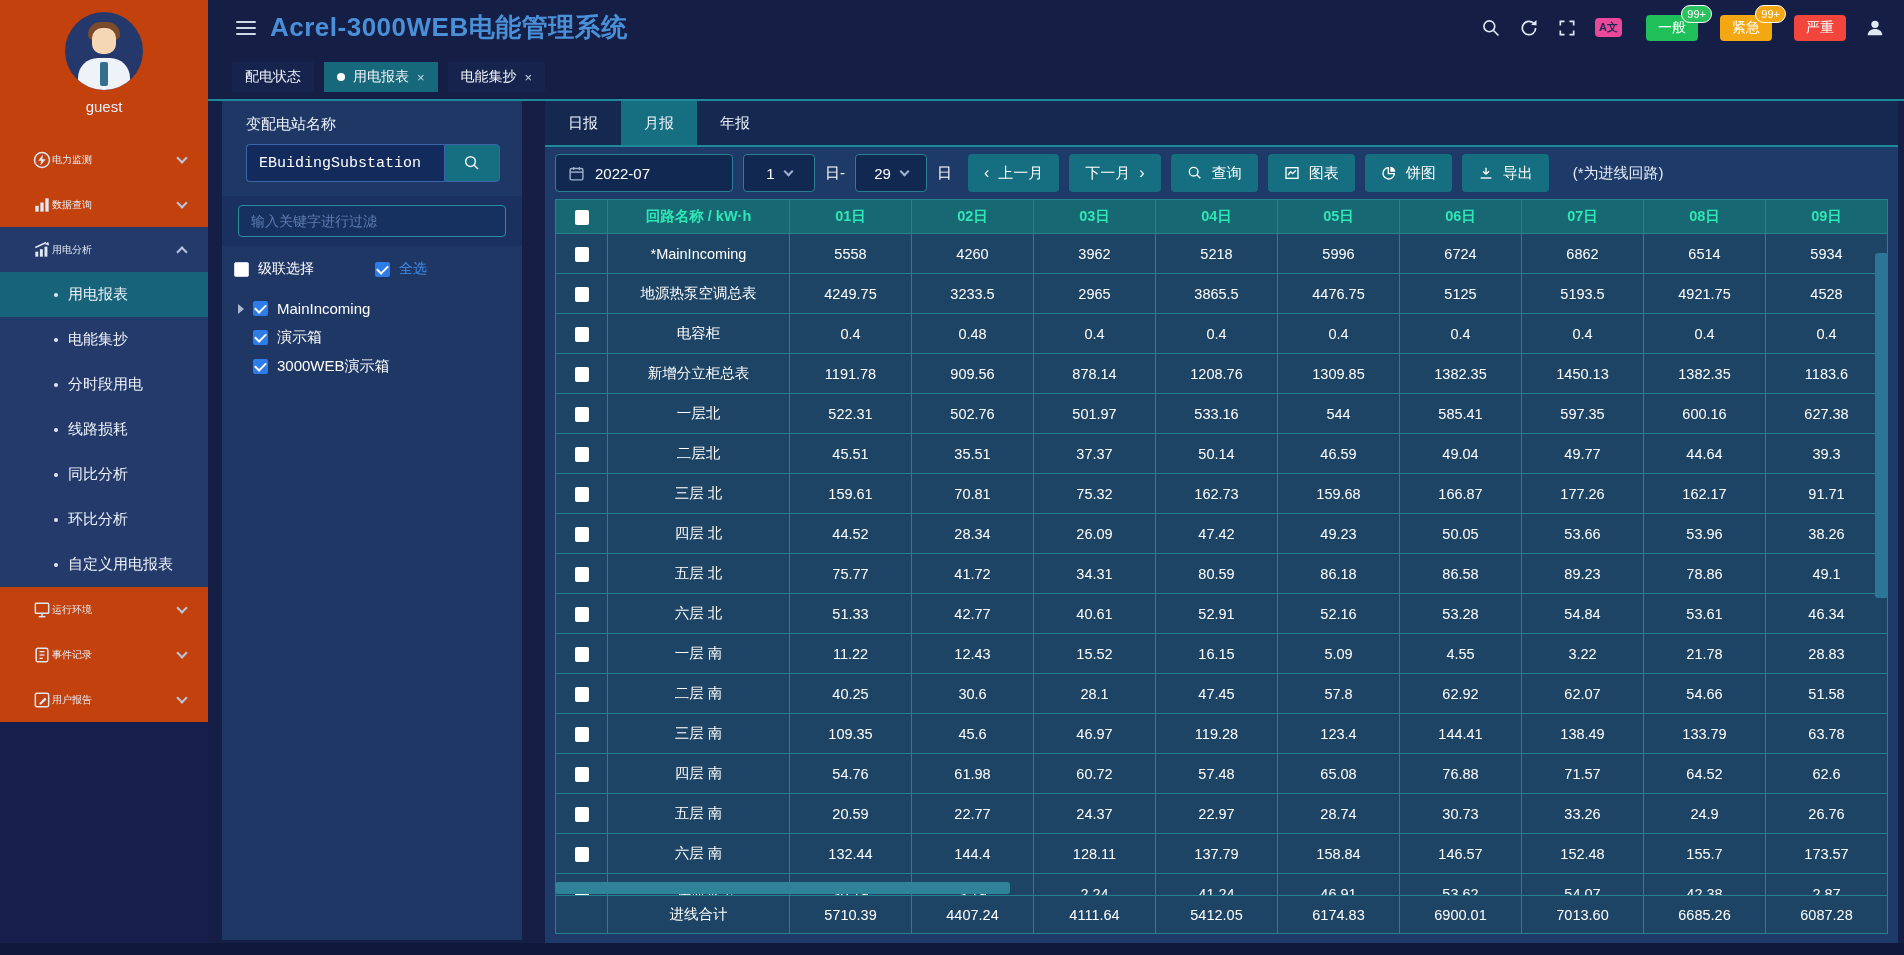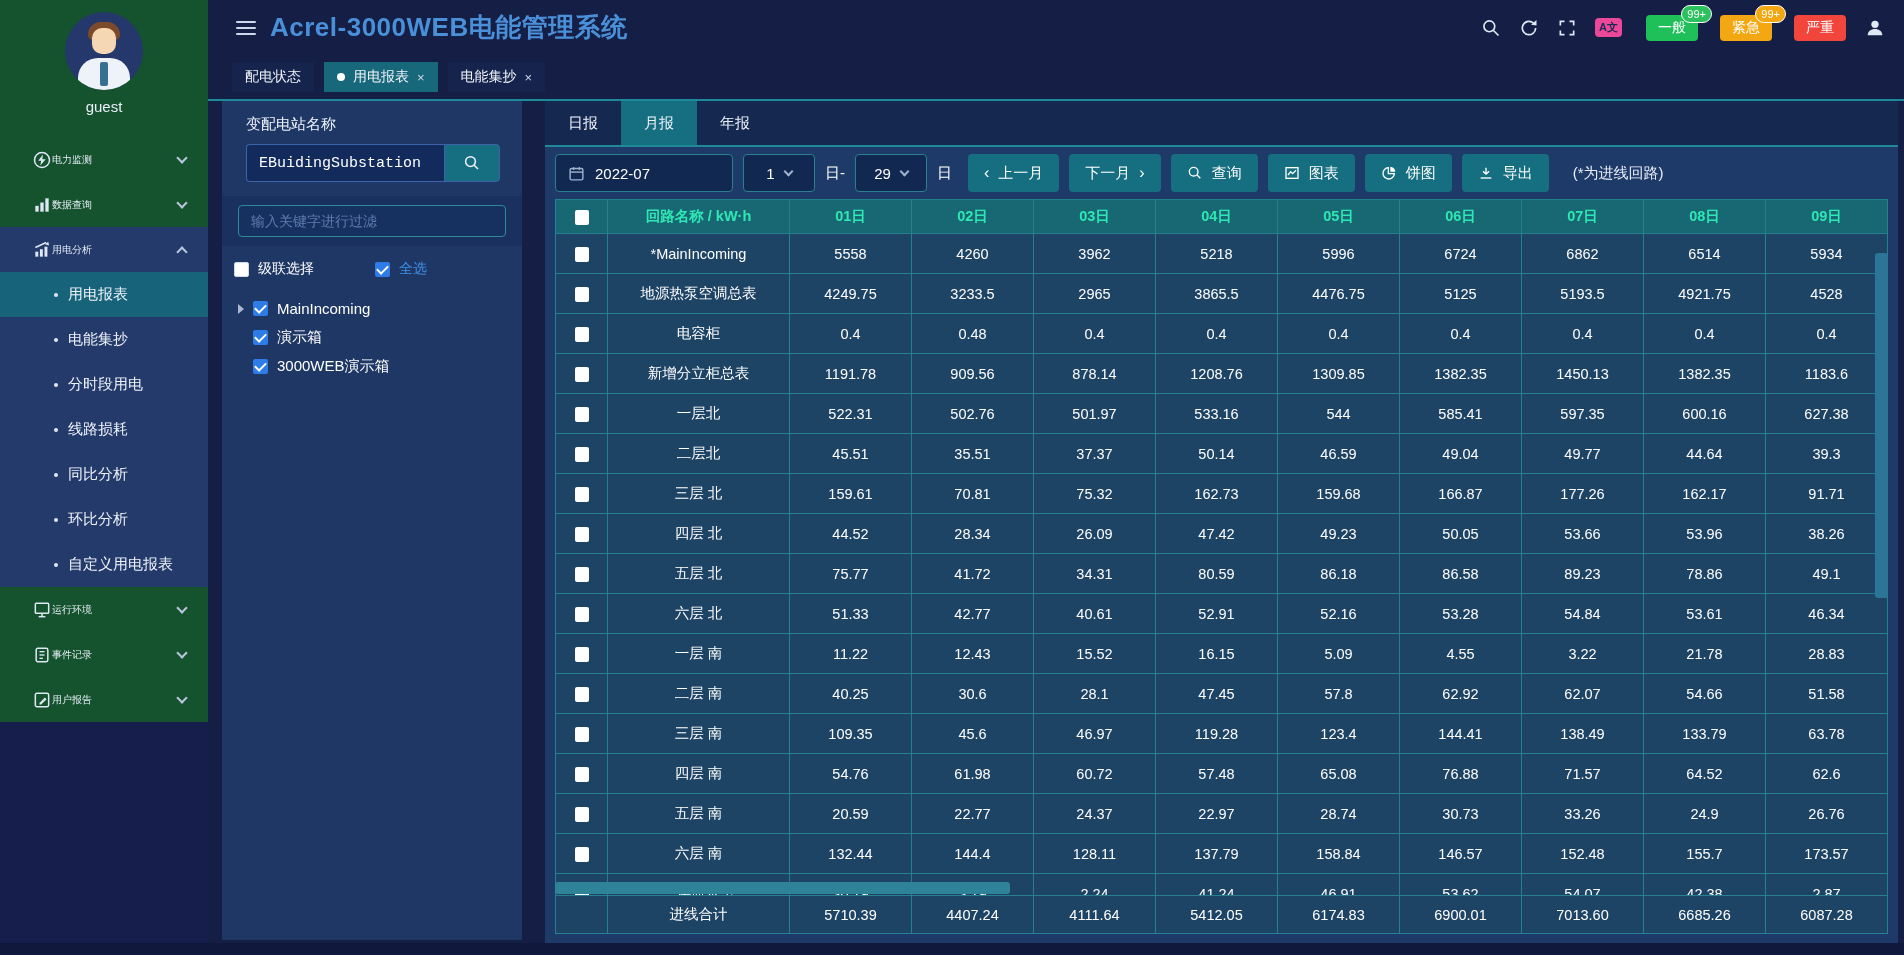--- a/index.html
+++ b/index.html
@@ -1,21 +1,21 @@
 <!DOCTYPE html>
 <html><head>
 <meta charset="utf-8">
 <style>
   *{margin:0;padding:0;box-sizing:border-box}
   html,body{width:1904px;height:955px;overflow:hidden}
   body{position:relative;background:#151e45;font-family:"Liberation Sans","DejaVu Sans",sans-serif;color:#fff}
   svg{display:block}
 
   
-  .sidebar{position:absolute;left:0;top:0;width:208px;height:955px;background:#14532d;display:flex;flex-direction:column;z-index:3}
+  .sidebar{position:absolute;left:0;top:0;width:208px;height:955px;background:#c2410c;display:flex;flex-direction:column;z-index:3}
   .avatar{width:78px;height:78px;border-radius:50%;background:#24386b;margin:12px auto 0;position:relative;overflow:hidden}
   .avatar .hair{position:absolute;left:23px;top:10px;width:32px;height:18px;background:#7b4a2b;border-radius:14px 14px 6px 6px}
   .avatar .head{position:absolute;left:27px;top:16px;width:24px;height:26px;background:#f6d7b4;border-radius:10px}
   .avatar .bodyshape{position:absolute;left:13px;top:46px;width:52px;height:32px;background:#eef3fa;border-radius:20px 20px 0 0}
   .avatar .tie{position:absolute;left:35px;top:50px;width:8px;height:24px;background:#35708e;border-radius:2px}
   .guest{text-align:center;margin-top:8px;font-size:15px;color:#e9eff9}
   .side-menu{margin-top:22px}
   .m-item{height:45px;display:flex;align-items:center;padding-left:32px;gap:0;font-size:10px;color:#e9eff9;cursor:pointer}
   .chev{width:8px;height:8px;border-right:2px solid #b9c6de;border-bottom:2px solid #b9c6de;transform:rotate(45deg);margin:-4px 22px 0 auto}
   .chev.up{transform:rotate(-135deg);margin-top:4px}

